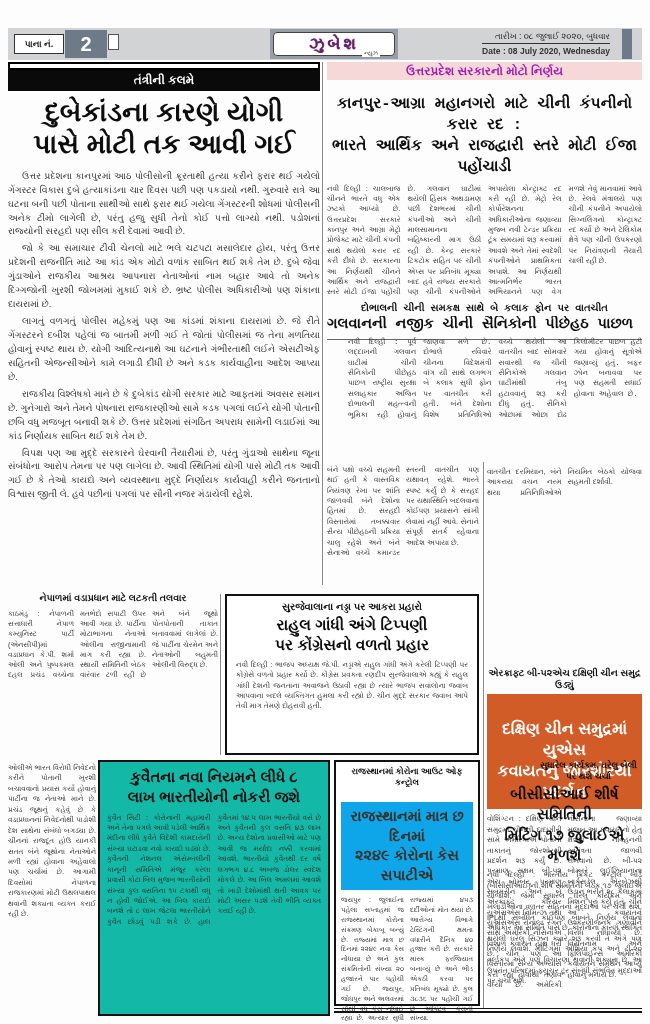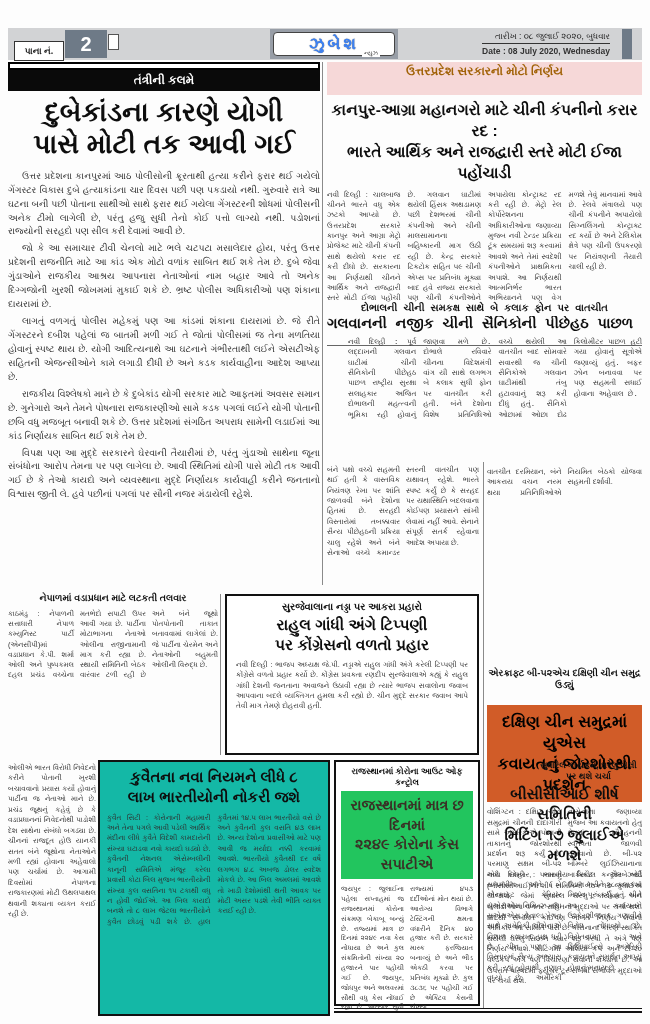--- a/index.html
+++ b/index.html
@@ -2,29 +2,29 @@
 <html><head>
 <meta charset="utf-8">
 <style>
   * { margin:0; padding:0; box-sizing:border-box; }
   html,body { width:650px; background:#ffffff; }
   body { font-family:"Liberation Sans", sans-serif; color:#222; }
   .page { position:relative; width:650px; height:1024px; background:#fdfdfd; overflow:hidden; }
 
   
   .hdr-band { position:absolute; left:8px; top:28px; width:634px; height:32px; background:#d2d3d5; }
-  .pg-label { position:absolute; left:6px; top:13px; width:50px; height:20px; background:#fff; border:1px solid #333;
+  .pg-label { position:absolute; left:6px; top:6px; width:50px; height:20px; background:#fff; border:1px solid #333;
               font-size:9px; font-weight:bold; text-align:center; line-height:18px; }
   .pg-num { position:absolute; left:57px; top:2px; width:42px; height:28px; background:#6e7a87; color:#fff;
             font-size:20px; font-weight:bold; text-align:center; line-height:28px; }
   .pg-tail { position:absolute; left:100px; top:6px; width:11px; height:16px; background:#fff; border:1px solid #555; }
   .logo-box { position:absolute; left:262px; top:1px; width:128px; height:30px; background:#989ea7; padding:3px; }
   .logo-inner { position:relative; width:100%; height:100%; background:#fff; border:1px solid #444; border-radius:4px;
                 text-align:center; }
-  .logo-main { font-size:16px; font-weight:bold; letter-spacing:3px; line-height:22px; color:#3b82f6;
+  .logo-main { font-size:16px; font-weight:bold; letter-spacing:3px; line-height:22px; color:#701a75;
                text-shadow:0 0 1px #555;text-align:center; }
   .logo-sub { position:absolute; right:14px; bottom:-2px; font-size:6px; color:#222; background:#fff; padding:0 2px; }
   .date-block { position:absolute; right:32px; top:3px; text-align:right; }
   .date-guj { font-size:8.5px; font-weight:normal; color:#222; border-bottom:1px solid #333; padding-bottom:1px; }
   .date-eng { font-size:8.5px; font-weight:bold; color:#333; margin-top:2px; }
   .hdr-bar-right { position:absolute; left:614px; top:1px; width:10px; height:30px; background:#6e7a87; }
 
   
   .kicker { font-weight:bold; text-align:center; color:#111; }
   .headline { font-weight:bold; text-align:center; color:#0d0d0d; }
@@ -35,39 +35,39 @@
   .editorial { position:absolute; left:8px; top:62px; width:312px; }
   .ed-white-strip { height:8px; background:#fff; border:2px solid #000; }
   .ed-black-bar { height:21px; background:#0a0a0a; color:#fff; font-size:12px; font-weight:bold;
                   text-align:center; line-height:21px; }
   .ed-headline { margin-top:6px; font-size:27px; line-height:1.18; }
   .ed-body { margin-top:9px; font-size:9.3px; line-height:1.5; height:412px; }
   .ed-body p { text-indent:14px; margin-bottom:3px; }
 
   
   .kanpur { position:absolute; left:327px; top:62px; width:315px; }
-  .pink-bar { height:33px; background:#f6d8d8; color:#a16207; font-size:12px; font-weight:bold;
+  .pink-bar { height:18px; background:#f6d8d8; color:#a21caf; font-size:12px; font-weight:bold;
               text-align:center; line-height:19px; }
-  .kanpur .headline { margin-top:5px; font-size:15.5px; line-height:1.35; }
+  .kanpur .headline { margin-top:14px; font-size:15.5px; line-height:1.35;font-family:Liberation Mono, monospace; }
   .kanpur .body-txt { margin-top:6px; column-count:4; column-gap:7px; font-size:7.3px; line-height:1.42; height:150px; }
   .kanpur-rule { border-bottom:1px solid #666; margin-top:5px; }
 
   
   .galwan { position:absolute; left:327px; top:303px; width:315px;font-family:Liberation Mono, monospace; }
   .galwan .kicker { font-size:10px; }
   .galwan .headline { font-size:14.5px; white-space:nowrap; overflow:hidden; margin-top:2px; }
   .galwan .body-txt { margin-top:5px; column-count:4; column-gap:7px; font-size:7.3px; line-height:1.42; height:108px;margin-left:21px; }
   .galwan-left { position:absolute; left:327px; top:465px; width:152px; column-count:2; column-gap:6px;
                  font-size:7.3px; line-height:1.42; height:122px; }
 
   
   .us-art { position:absolute; left:487px; top:462px; width:155px; }
   .us-tail { font-size:7.3px; line-height:1.4; height:22px; }
   .us-art .kicker { font-size:9.5px; margin-top:2px; }
-  .orange-box { margin-top:14px; background:#d15c28; color:#000000; text-align:center; padding:6px 2px 7px; }
+  .orange-box { margin-top:3px; background:#d15c28; color:#ffffff; text-align:center; padding:24px 2px 7px; }
   .orange-box .hl { font-size:16px; font-weight:bold; line-height:1.32; }
   .us-art .body-txt { margin-top:5px; column-count:2; column-gap:6px; font-size:7.3px; line-height:1.42; height:198px; }
 
   
   .nepal { position:absolute; left:8px; top:592px; width:210px; }
   .nepal .kicker { font-size:9.5px; }
   .nepal .headline { font-size:20px; line-height:1.25; margin-top:2px; }
   .nepal .body-txt { margin-top:5px; column-count:3; column-gap:6px; font-size:7.2px; line-height:1.42; height:88px; }
   .nepal-cont { position:absolute; left:8px; top:763px; width:88px; height:250px; font-size:7.2px; line-height:1.45; }
 
@@ -81,21 +81,21 @@
   
   .kuwait { position:absolute; left:98px; top:760px; width:232px; height:256px; border:2px solid #111;
             padding:5px 7px; background:#14b8a6; }
   .kuwait .headline { font-size:15px; line-height:1.35; }
   .kuwait .body-txt { margin-top:5px; column-count:2; column-gap:7px; font-size:7.2px; line-height:1.45; height:195px; }
 
   
   .rajasthan { position:absolute; left:334px; top:760px; width:146px; height:246px; border:2px solid #111;
                padding:4px 5px; background:#fff; }
   .rajasthan .kicker { font-size:8.5px; }
-  .peach-box { margin-top:3px; background:#22c55e; padding:5px 2px; text-align:center; }
+  .peach-box { margin-top:14px; background:#0ea5e9; padding:5px 2px; text-align:center; }
   .peach-box .hl { font-size:14.5px; font-weight:bold; color:#3a3026; line-height:1.35; }
   .rajasthan .body-txt { margin-top:5px; column-count:2; column-gap:6px; font-size:6.8px; line-height:1.45; height:148px; }
 
   
   .bcci { position:absolute; left:487px; top:760px; width:155px; }
   .bcci .kicker { font-size:8.8px;padding-left:48px; }
   .bcci .headline { font-size:15px; line-height:1.35; margin-top:2px; }
   .bcci .body-txt { margin-top:5px; font-size:7.3px; line-height:1.46; height:158px; }
 
   .double-line { position:absolute; left:334px; top:1008px; width:308px; height:5px;

